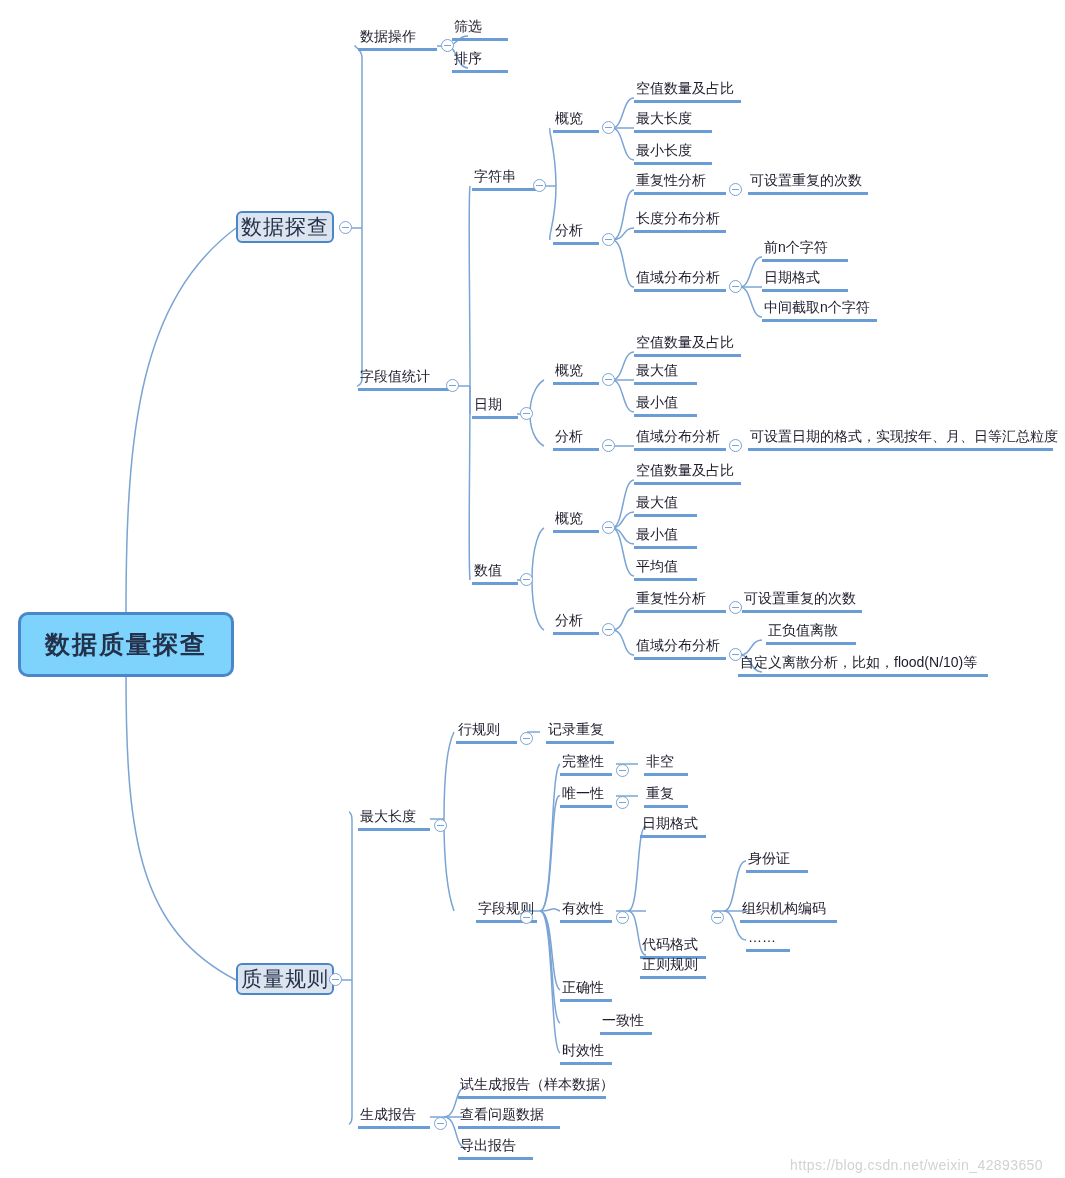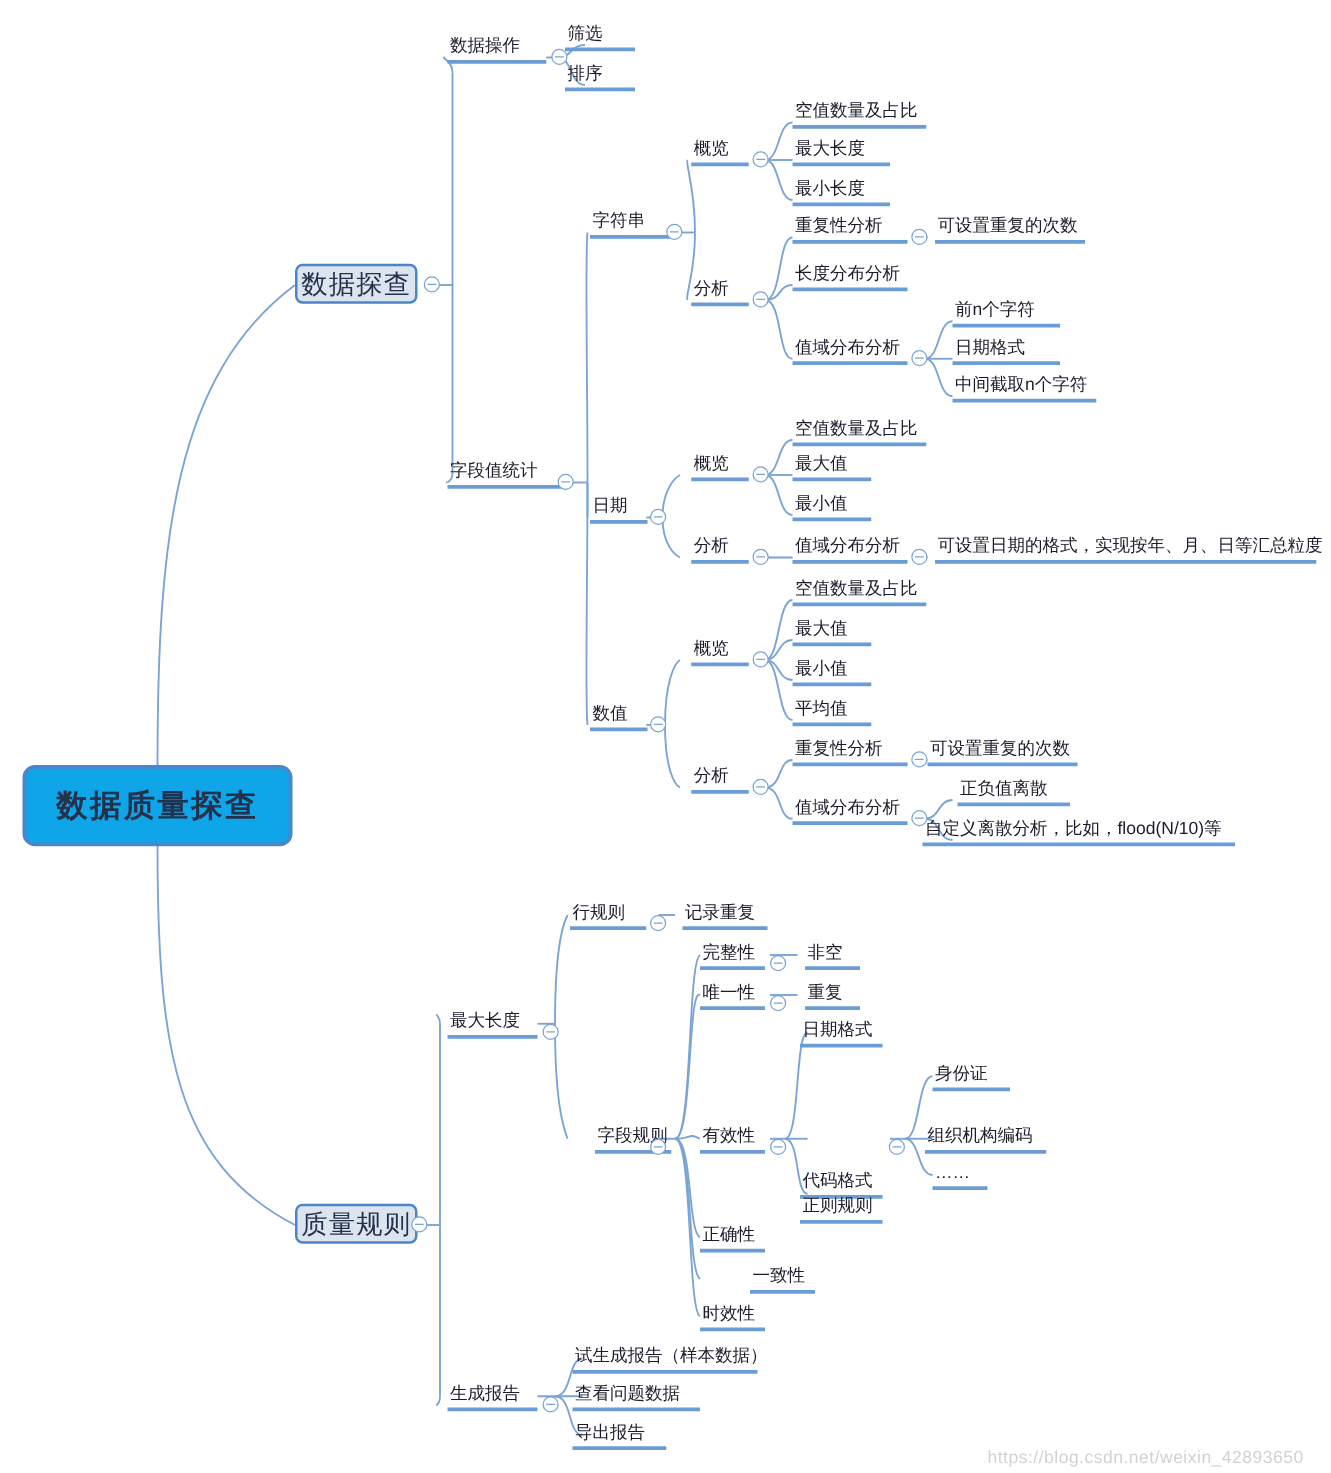--- a/index.html
+++ b/index.html
@@ -9,21 +9,21 @@
     width:1065px;height:1178px;position:relative;overflow:hidden;
     color:#1b1b2b;
   }
   #mindmap{position:absolute;left:0;top:0;width:1065px;height:1178px;}
   svg.links{position:absolute;left:0;top:0;width:1065px;height:1178px;pointer-events:none;}
 
   
   .root-node{
     position:absolute;
     box-sizing:border-box;
-    background:#0ea5e9;
+    background:#7dd3fc;
     border:3px solid #4a86c8;
     border-radius:10px;
     display:flex;align-items:center;justify-content:center;
     font-size:25px;font-weight:bold;letter-spacing:2px;
     color:#23314a;
   }
   
   .l1-node{
     position:absolute;
     box-sizing:border-box;

